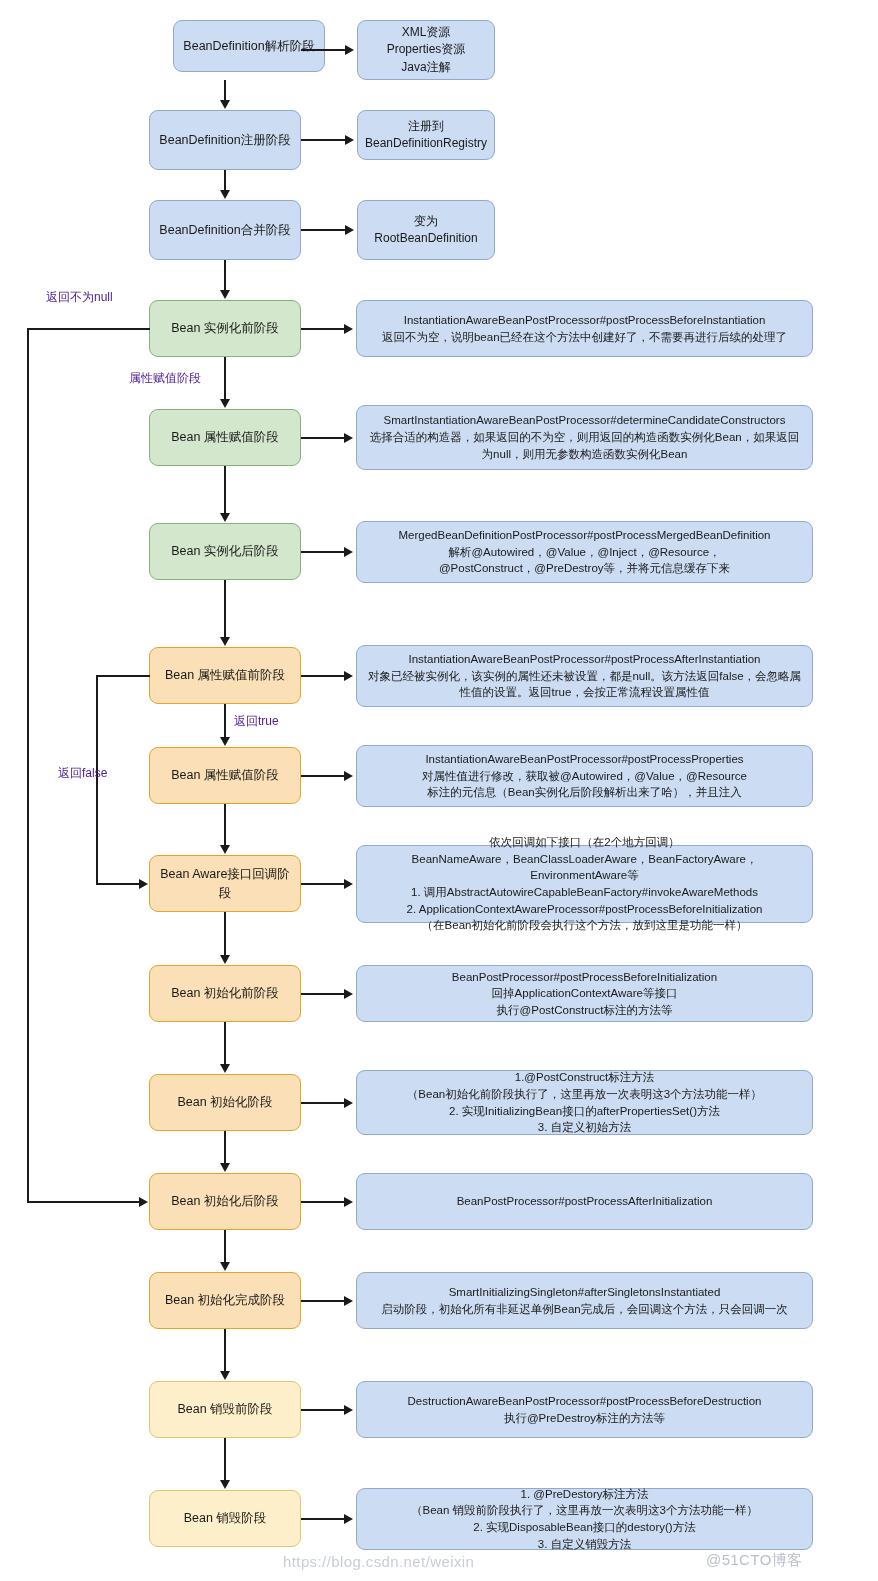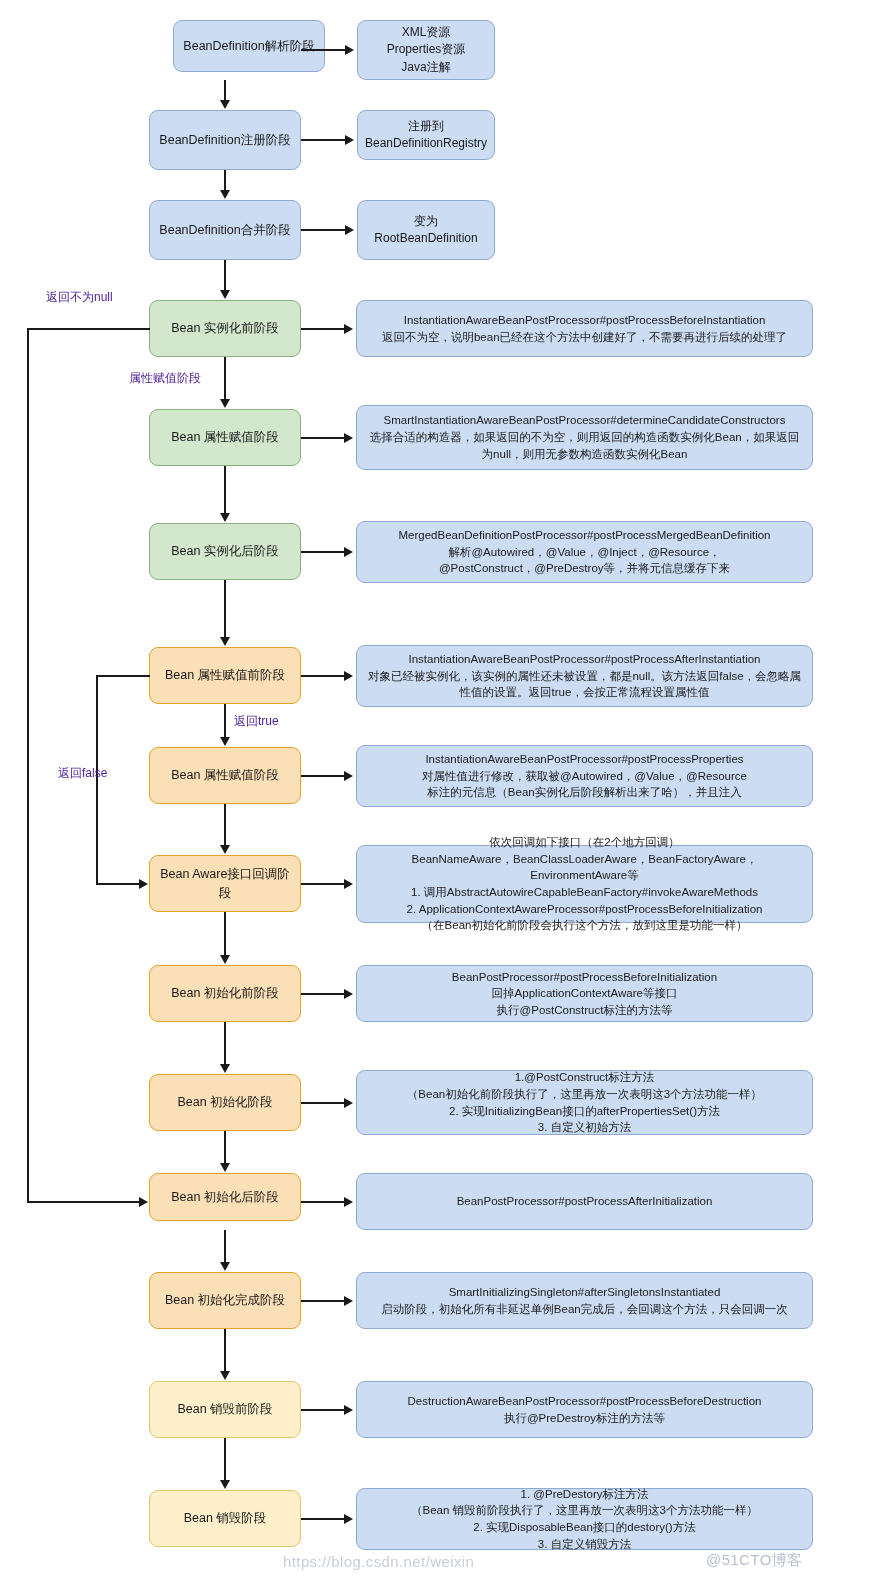--- a/index.html
+++ b/index.html
@@ -129,21 +129,21 @@
   </div>
 
   <div class="node stage orange" style="top:965px;height:57px;">
     <span>Bean 初始化前阶段</span>
   </div>
 
   <div class="node stage orange" style="top:1074px;height:57px;">
     <span>Bean 初始化阶段</span>
   </div>
 
-  <div class="node stage orange" style="top:1173px;height:48px;">
+  <div class="node stage orange" style="top:1173px;height:57px;">
     <span>Bean 初始化后阶段</span>
   </div>
 
   <div class="node stage orange" style="top:1272px;height:57px;">
     <span>Bean 初始化完成阶段</span>
   </div>
 
   <div class="node stage yellow" style="top:1381px;height:57px;">
     <span>Bean 销毁前阶段</span>
   </div>

